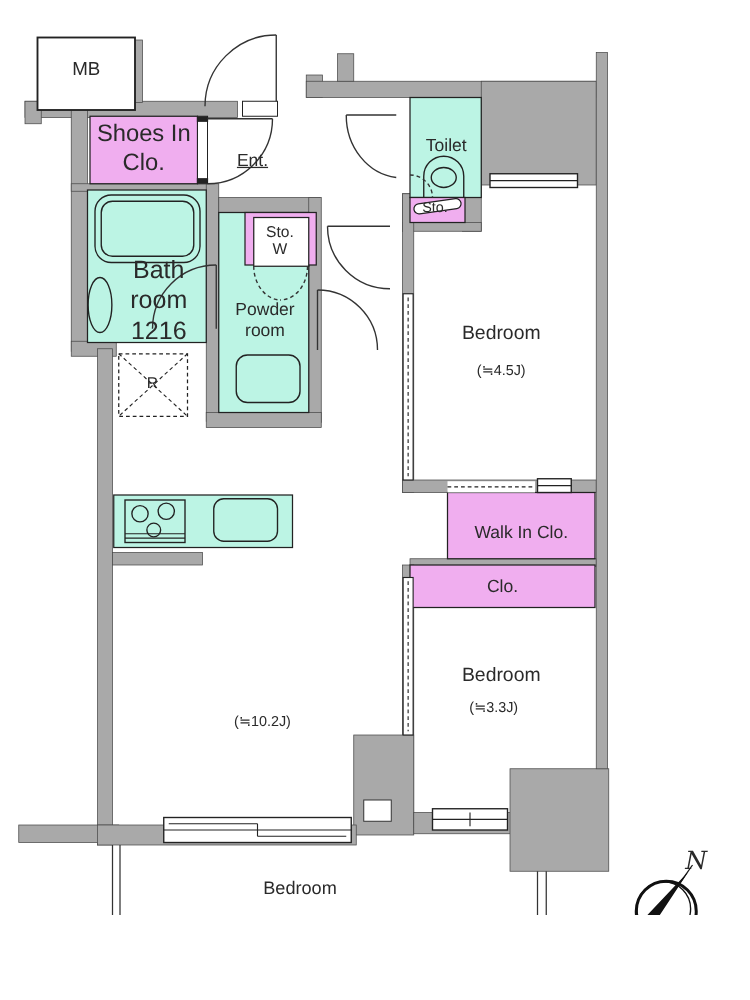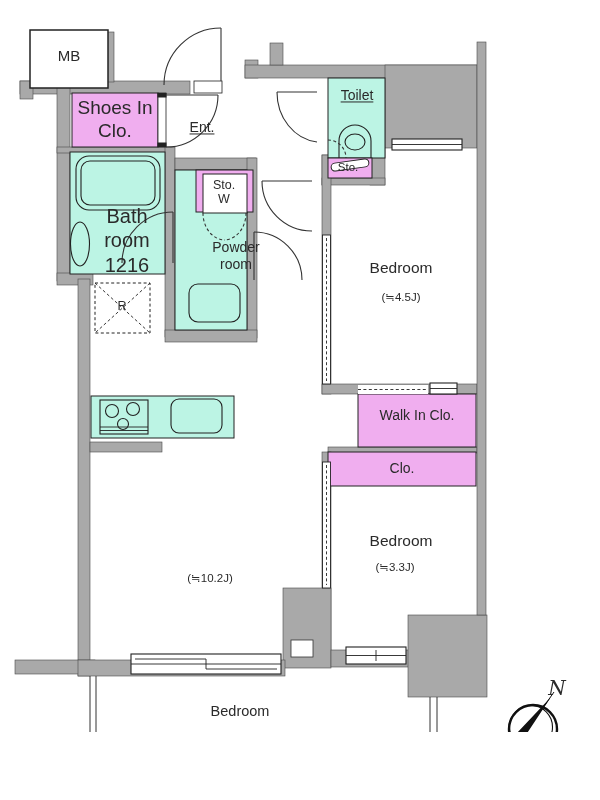--- a/index.html
+++ b/index.html
@@ -180,32 +180,32 @@
     <circle cx="531" cy="727" r="21.5" fill="none" stroke="#111" stroke-width="1.1"></circle>
     <line x1="554" y1="692" x2="509" y2="756" stroke="#111" stroke-width="1"></line>
     <polygon points="551,697 512,756 517,741 499,752" fill="#111"></polygon>
   </g>
 </svg>
 
   <div class="lbl" style="left:69px;top:56px;font-size:15px;">MB</div>
   <div class="lbl" style="left:115px;top:119px;font-size:19px;">Shoes In
 Clo.</div>
   <div class="lbl" style="left:202px;top:128px;font-size:14px;text-decoration:underline;">Ent.</div>
-  <div class="lbl" style="left:357px;top:96px;font-size:14px;text-decoration:underline;">Toilet</div>
+  <div class="lbl" style="left:357px;top:116px;font-size:14px;">Toilet</div>
   <div class="lbl" style="left:348px;top:167px;font-size:11.5px;">Sto.</div>
   <div class="lbl" style="left:224px;top:193px;font-size:12.5px;line-height:1.1;">Sto.
 W</div>
   <div class="lbl" style="left:127px;top:241px;font-size:20px;">Bath
 room
 1216</div>
-  <div class="lbl" style="left:212px;top:256px;font-size:14px;margin-left:24px;">Powder
+  <div class="lbl" style="left:212px;top:256px;font-size:14px;">Powder
 room</div>
   <div class="lbl" style="left:122px;top:307px;font-size:12.5px;">R</div>
   <div class="lbl" style="left:401px;top:268px;font-size:15.5px;">Bedroom</div>
   <div class="lbl" style="left:401px;top:297px;font-size:11.5px;">(≒4.5J)</div>
-  <div class="lbl" style="left:417px;top:416px;font-size:14px;">Walk In Clo.</div>
+  <div class="lbl" style="left:417px;top:426px;font-size:14px;">Walk In Clo.</div>
   <div class="lbl" style="left:402px;top:469px;font-size:14px;">Clo.</div>
   <div class="lbl" style="left:401px;top:541px;font-size:15.5px;">Bedroom</div>
   <div class="lbl" style="left:395px;top:567px;font-size:11.5px;text-align:right;">(≒3.3J)</div>
   <div class="lbl" style="left:210px;top:578px;font-size:11.5px;">(≒10.2J)</div>
   <div class="lbl" style="left:240px;top:712px;font-size:14.5px;">Bedroom</div>
   <div class="lbl f-n" style="left:557px;top:688px;">N</div>
 </div>
 
 </body></html>

